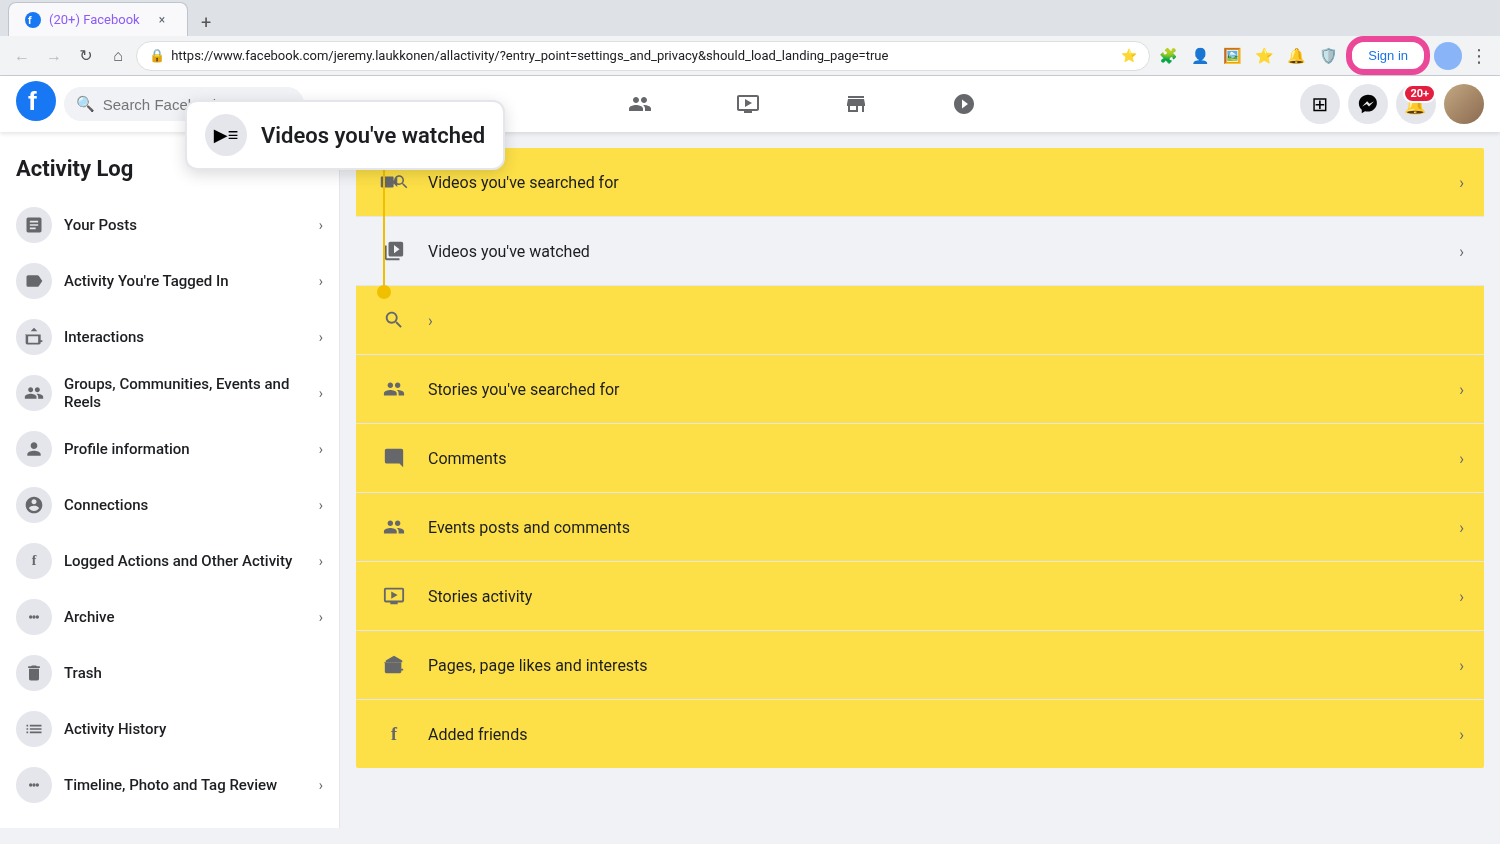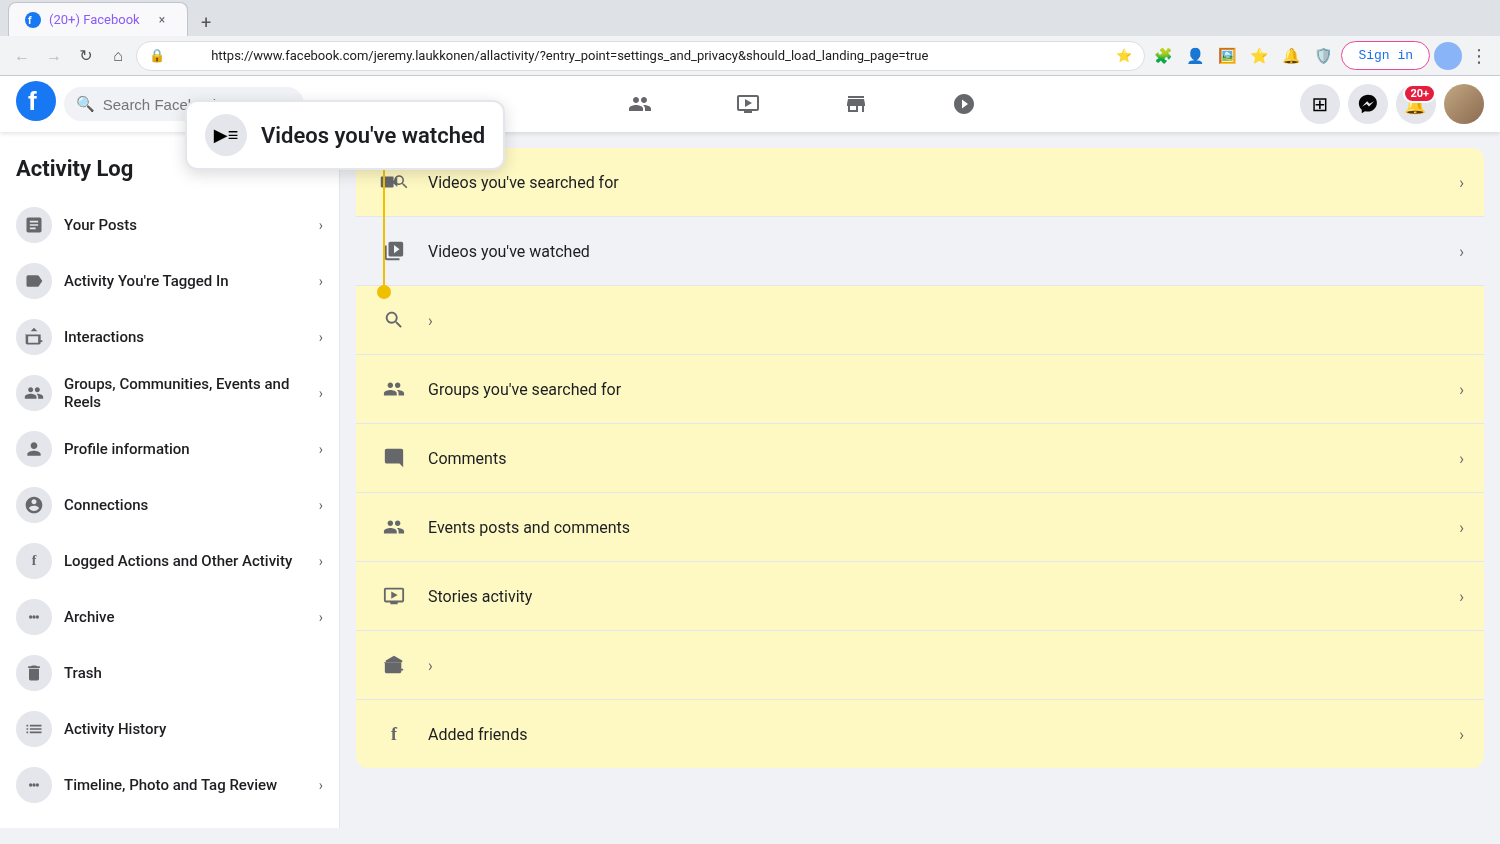--- a/index.html
+++ b/index.html
@@ -5,24 +5,24 @@
     * { margin: 0; padding: 0; box-sizing: border-box; }
     body { font-family: -apple-system, BlinkMacSystemFont, 'Segoe UI', Roboto, Arial, sans-serif; background: #f0f2f5; font-size: 15px; overflow: hidden; width: 1500px; height: 844px; }
     .browser-tab { background: #f9f9fb; border-radius: 8px 8px 0 0; padding: 0 16px; height: 34px; display: flex; align-items: center; gap: 8px; font-size: 13px; min-width: 180px; border: 1px solid #c0c4cc; border-bottom: none; }
     .tab-favicon { width: 16px; height: 16px; background: #1877F2; border-radius: 50%; display: flex; align-items: center; justify-content: center; }
     .tab-close { width: 18px; height: 18px; border-radius: 50%; display: flex; align-items: center; justify-content: center; cursor: pointer; font-size: 12px; color: #606770; margin-left: auto; }
 
     .browser-nav { display: flex; align-items: center; gap: 4px; padding: 4px 8px; background: #f1f3f4; height: 40px; border-bottom: 1px solid #c8cdd3; }
     .nav-btn { width: 28px; height: 28px; border-radius: 50%; display: flex; align-items: center; justify-content: center; cursor: pointer; color: #555; font-size: 16px; }
     .nav-btn.disabled { color: #bbb; cursor: default; }
     .address-bar { flex: 1; height: 30px; background: white; border-radius: 15px; display: flex; align-items: center; padding: 0 12px; font-size: 13px; color: #202124; border: 1px solid #ddd; gap: 6px; }
-    .address-text { flex: 1; overflow: hidden; text-overflow: ellipsis; white-space: nowrap; font-size: 13px; margin-left: 40px; }
+    .address-text { flex: 1; overflow: hidden; text-overflow: ellipsis; white-space: nowrap; font-size: 13px; }
     .browser-actions { display: flex; align-items: center; gap: 4px; }
     .browser-action-btn { width: 28px; height: 28px; display: flex; align-items: center; justify-content: center; border-radius: 50%; cursor: pointer; color: #555; font-size: 15px; }
-    .signin-btn { background: white; border: 1px solid #ec4899; color: #1a73e8; border-radius: 18px; padding: 6px 16px; font-size: 13px; cursor: pointer; white-space: nowrap; font-family: Liberation Mono, monospace; }
+    .signin-btn { background: white; border: 6px solid #ec4899; color: #1a73e8; border-radius: 18px; padding: 6px 16px; font-size: 13px; cursor: pointer; white-space: nowrap; }
     .profile-circle { width: 28px; height: 28px; border-radius: 50%; background: #8ab4f8; }
     .menu-dots { font-size: 18px; color: #555; cursor: pointer; padding: 0 4px; }
 
     
     .fb-header { background: white; height: 56px; display: flex; align-items: center; padding: 0 16px; box-shadow: 0 2px 4px rgba(0,0,0,0.1); position: relative; z-index: 10; }
     .fb-logo { color: #1877F2; font-size: 36px; font-weight: bold; margin-right: 8px; line-height: 1; }
     .fb-search { display: flex; align-items: center; background: #f0f2f5; border-radius: 20px; padding: 8px 12px; gap: 8px; width: 240px; }
     .fb-search input { background: none; border: none; outline: none; font-size: 15px; color: #65676b; width: 100%; }
     .fb-nav-center { flex: 1; display: flex; justify-content: center; gap: 8px; }
     .fb-nav-item { width: 100px; height: 48px; display: flex; align-items: center; justify-content: center; border-radius: 8px; cursor: pointer; position: relative; }
@@ -39,21 +39,21 @@
     .sidebar { width: 340px; background: white; padding: 16px 8px; overflow-y: auto; border-right: 1px solid #e4e6eb; flex-shrink: 0; }
     .sidebar-title { font-size: 22px; font-weight: 700; color: #1c1e21; padding: 8px 8px 16px; }
     .sidebar-item { display: flex; align-items: center; padding: 10px 8px; border-radius: 8px; cursor: pointer; gap: 12px; justify-content: space-between; }
     .sidebar-item-left { display: flex; align-items: center; gap: 12px; }
     .sidebar-icon { width: 36px; height: 36px; background: #e4e6eb; border-radius: 50%; display: flex; align-items: center; justify-content: center; font-size: 16px; flex-shrink: 0; }
     .sidebar-label { font-size: 15px; color: #1c1e21; font-weight: 500; }
     .sidebar-chevron { color: #65676b; font-size: 14px; }
 
     
     .main-content { flex: 1; background: #f0f2f5; overflow-y: auto; padding: 16px; }
-    .content-card { background: #fef9c3; border-radius: 12px; overflow: hidden; }
+    .content-card { background: #fde047; border-radius: 2px; overflow: hidden; }
     .content-item { display: flex; align-items: center; padding: 16px 20px; cursor: pointer; gap: 16px; border-bottom: 1px solid #e4e6eb; position: relative; }
     .content-item:last-child { border-bottom: none; }
     .content-item-icon { width: 36px; height: 36px; display: flex; align-items: center; justify-content: center; font-size: 20px; color: #65676b; flex-shrink: 0; }
     .content-item-text { flex: 1; font-size: 16px; color: #1c1e21; }
     .content-item-chevron { color: #65676b; font-size: 16px; }
 
     
     .content-item.highlighted { background: #f0f2f5; }
   </style>
 </head>
@@ -329,21 +329,21 @@
         </div>
         <span class="content-item-chevron">›</span>
       </div>
 
       <div class="content-item">
         <div class="content-item-icon">
           <svg width="22" height="22" viewBox="0 0 24 24" fill="#65676b">
               <path d="M16 11c1.66 0 2.99-1.34 2.99-3S17.66 5 16 5c-1.66 0-3 1.34-3 3s1.34 3 3 3zm-8 0c1.66 0 2.99-1.34 2.99-3S9.66 5 8 5C6.34 5 5 6.34 5 8s1.34 3 3 3zm0 2c-2.33 0-7 1.17-7 3.5V19h14v-2.5c0-2.33-4.67-3.5-7-3.5zm8 0c-.29 0-.62.02-.97.05 1.16.84 1.97 1.97 1.97 3.45V19h6v-2.5c0-2.33-4.67-3.5-7-3.5z"></path>
             </svg>
         </div>
-        <span class="content-item-text">Groups you've searched for</span>
+        <span class="content-item-text">Stories you've searched for</span>
         <span class="content-item-chevron">›</span>
       </div>
 
       <div class="content-item">
         <div class="content-item-icon">
           <svg width="22" height="22" viewBox="0 0 24 24" fill="#65676b">
               <path d="M21.99 4c0-1.1-.89-2-1.99-2H4c-1.1 0-2 .9-2 2v12c0 1.1.9 2 2 2h14l4 4-.01-18z"></path>
             </svg>
         </div>
         <span class="content-item-text">Comments</span>
@@ -370,20 +370,21 @@
         <span class="content-item-chevron">›</span>
       </div>
 
       <div class="content-item">
         <div class="content-item-icon">
           <svg width="22" height="22" viewBox="0 0 24 24" fill="#65676b">
               <path d="M1 8.99l1 1V19c0 1.1.9 2 2 2h14c1.1 0 2-.9 2-2v-1h2v-2h-2V8.99L1 8.99z"></path>
               <path d="M21 6.99l-9-5-9 5v2h18v-2z"></path>
             </svg>
         </div>
+        <span class="content-item-text">Pages, page likes and interests</span>
         <span class="content-item-chevron">›</span>
       </div>
 
       <div class="content-item">
         <div class="content-item-icon" style="font-size:18px;font-weight:bold;font-family:Georgia,serif;color:#65676b;">f</div>
         <span class="content-item-text">Added friends</span>
         <span class="content-item-chevron">›</span>
       </div>
 
     </div>

